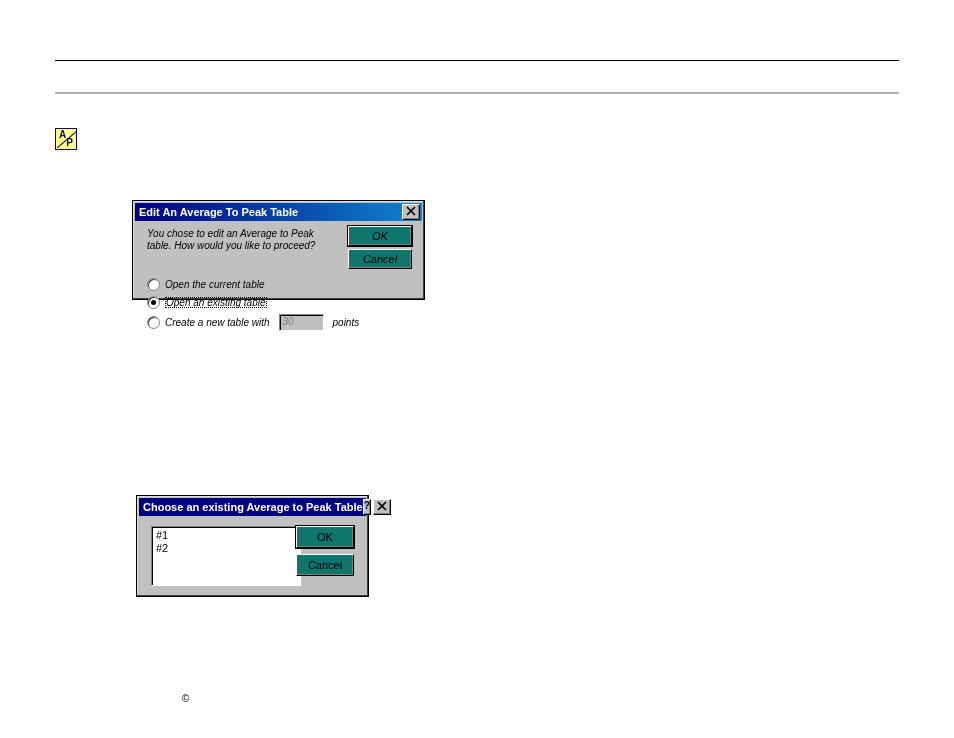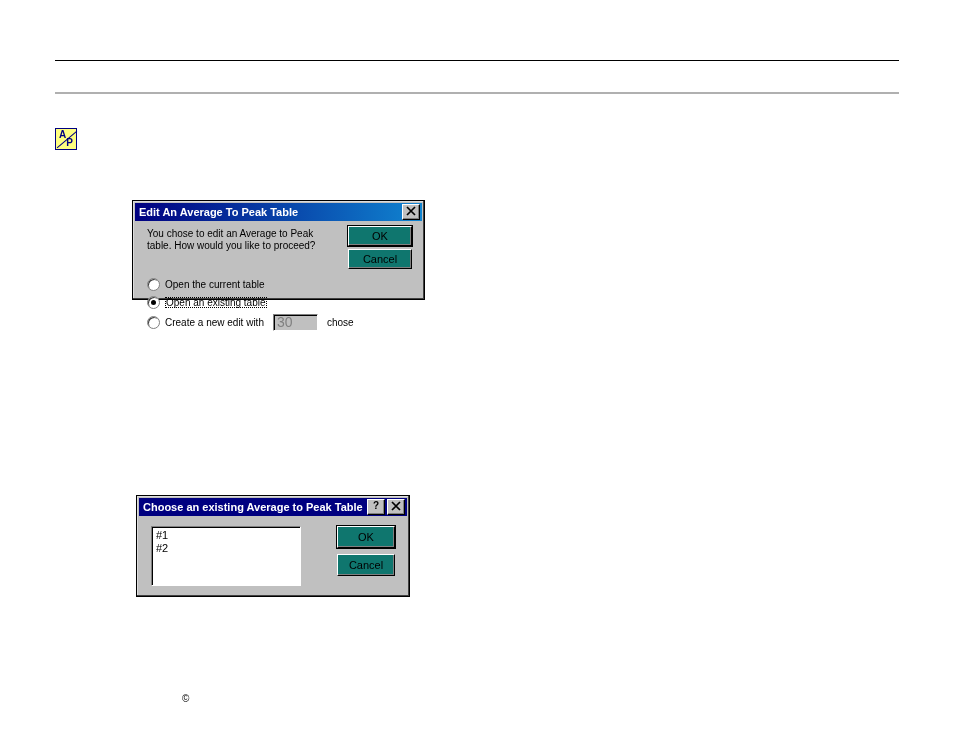--- a/index.html
+++ b/index.html
@@ -169,21 +169,21 @@
   #dlg1 {
     position: absolute;
     left: 132px;
     top: 200px;
     width: 293px;
     height: 100px;
   }
   #dlg1 .body {
     position: absolute;
     left: 4px; right: 4px;
-    top: 22px; bottom: 4px;
+    top: 22px; bottom: 4px; font-style: italic;
   }
   #dlg1 .msg {
     position: absolute;
     left: 10px; top: 5px;
     width: 190px;
     font-size: 10px;
     line-height: 12px;
   }
   #dlg1 .btns {
     position: absolute;
@@ -191,32 +191,32 @@
     display: flex;
     flex-direction: column;
     gap: 3px;
   }
   #dlg1 .radios {
     position: absolute;
     left: 10px; top: 50px;
   }
   #dlg1 .points-field {
     width: 40px; height: 15px;
-    font-size: 14px;
+    font-size: 10px;
     padding-left: 3px;
     line-height: 14px;
     margin: 0 4px;
   }
 
   
   #dlg2 {
     position: absolute;
     left: 136px;
     top: 495px;
-    width: 274px;
+    width: 233px;
     height: 102px;
   }
   #dlg2 .titlebar { background: #000080; }
   #dlg2 .body {
     position: absolute;
     left: 4px; right: 4px;
     top: 22px; bottom: 4px;
   }
   #dlg2 .listbox {
     position: absolute;
@@ -281,23 +281,23 @@
         <div class="radio">
           <span class="dot"></span>
           <span>Open the current table</span>
         </div>
         <div class="radio checked">
           <span class="dot"></span>
           <span class="dotted" style="padding:0 1px;">Open an existing table</span>
         </div>
         <div class="radio">
           <span class="dot"></span>
-          <span>Create a new edit with</span>
+          <span>Create a new table with</span>
           <span class="sunken-field disabled points-field">30</span>
-          <span>chose</span>
+          <span>points</span>
         </div>
       </div>
     </div>
   </div>
 
   <div id="dlg2" class="win-outer">
     <div class="titlebar">
       <span class="title-text">Choose an existing Average to Peak Table</span>
       <div class="titlebtn" style="font-weight:bold;">?</div>
       <div class="titlebtn">

